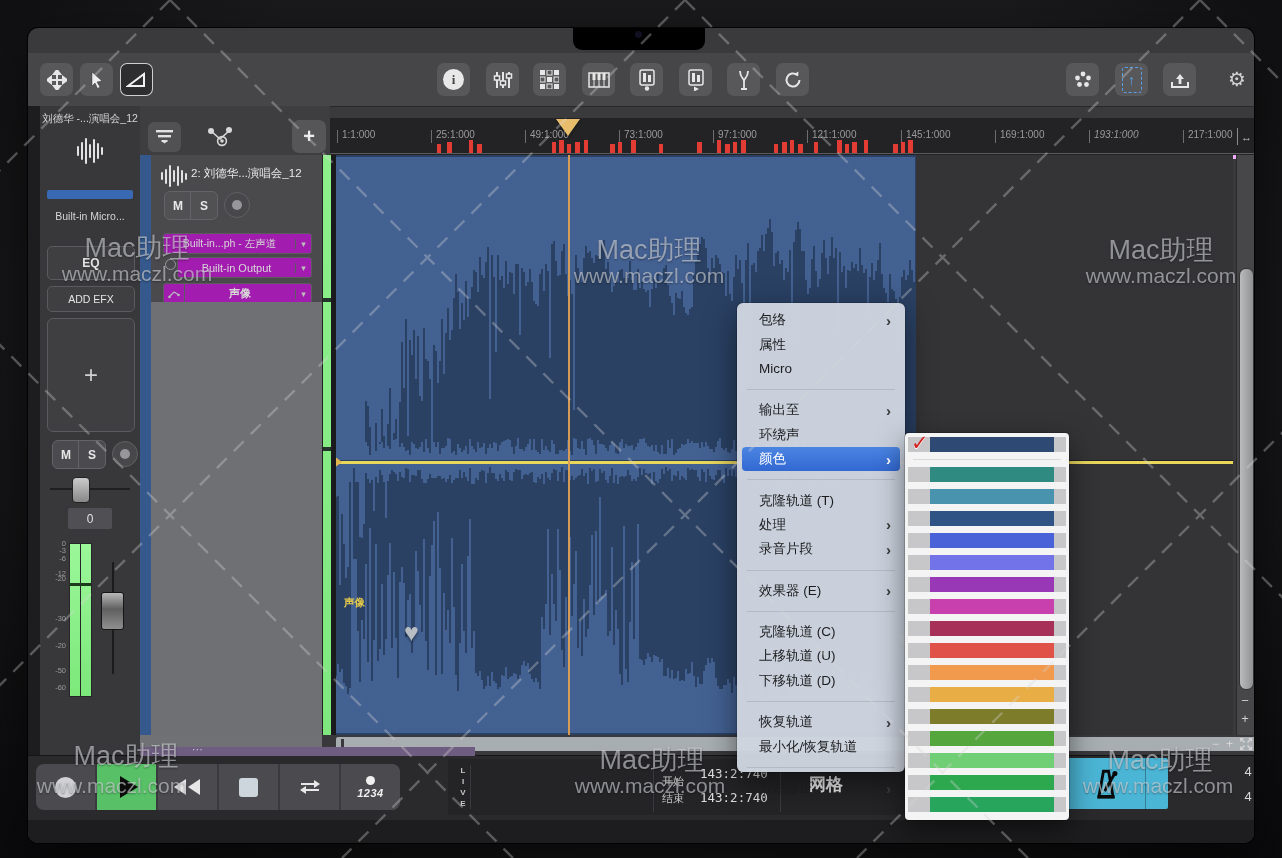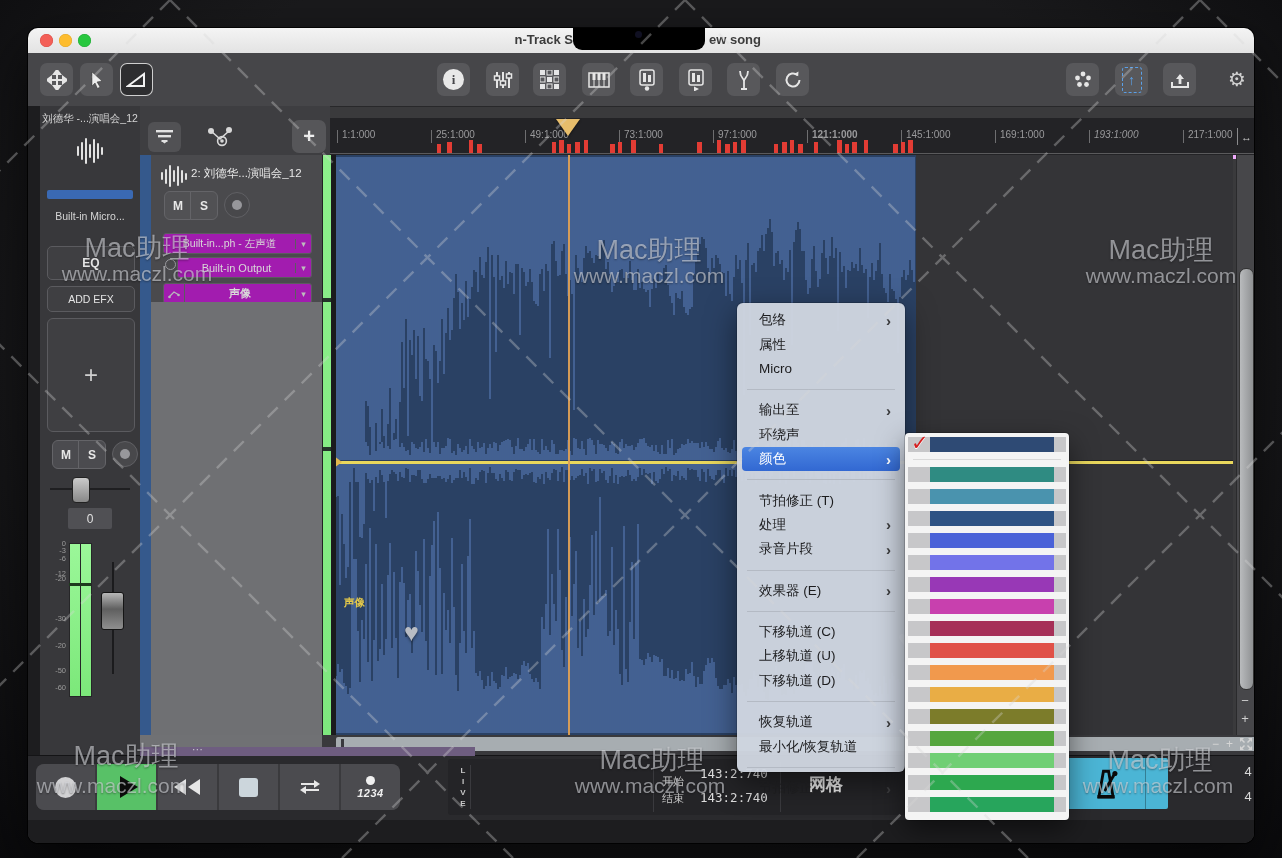--- a/index.html
+++ b/index.html
@@ -114,27 +114,20 @@
   .wm.b{font-size:27px;}
   .wm.u{font-size:21px;}
   #dashes{position:absolute;left:0;top:0;width:1282px;height:858px;z-index:99;pointer-events:none;opacity:.33;}
 </style>
 </head>
 <body>
 
 <div id="stage">
   <div id="window">
 
-    <div id="titlebar">
-      <div class="tl" style="left:12px;background:#f35f57;box-shadow:0 0 0 .5px #d94a42 inset;"></div>
-      <div class="tl" style="left:31px;background:#fdbc2e;box-shadow:0 0 0 .5px #e0a526 inset;"></div>
-      <div class="tl" style="left:50px;background:#28c73f;box-shadow:0 0 0 .5px #1fa834 inset;"></div>
-      <div class="title-txt" style="right:681px;">n-Track S</div>
-      <div class="title-txt" style="left:681px;">ew song</div>
-    </div>
     <div id="notch">
         <div class="cam"></div>
       </div>
 
     <div id="toolbar">
       <div class="tbtn" style="left:12px;">
         <svg width="20" height="20" viewBox="0 0 20 20">
             <g stroke="#e6e6e6" stroke-width="2" fill="#e6e6e6">
               <line x1="10" y1="3" x2="10" y2="17"></line>
               <line x1="3" y1="10" x2="17" y2="10"></line>
@@ -343,21 +336,21 @@
           <div class="rlab" style="left: 7px;">1:1:000</div>
           <div class="rtick" style="left: 101px;"></div>
           <div class="rlab" style="left: 101px;">25:1:000</div>
           <div class="rtick" style="left: 195px;"></div>
           <div class="rlab" style="left: 195px;">49:1:000</div>
           <div class="rtick" style="left: 289px;"></div>
           <div class="rlab" style="left: 289px;">73:1:000</div>
           <div class="rtick" style="left: 383px;"></div>
           <div class="rlab" style="left: 383px;">97:1:000</div>
           <div class="rtick" style="left: 477px;"></div>
-          <div class="rlab" style="left: 477px; font-weight: bold;">121:1:000</div>
+          <div class="rlab" style="left: 477px;">121:1:000</div>
           <div class="rtick" style="left: 571px;"></div>
           <div class="rlab" style="left: 571px;">145:1:000</div>
           <div class="rtick" style="left: 665px;"></div>
           <div class="rlab" style="left: 665px;">169:1:000</div>
           <div class="rtick" style="left: 759px;"></div>
           <div class="rlab" style="left: 759px; font-style: italic;">193:1:000</div>
           <div class="rtick" style="left: 853px;"></div>
           <div class="rlab" style="left: 853px;">217:1:000</div>
         </div>
       <div id="ruler-markers">
@@ -577,38 +570,38 @@
           </div>
           <div class="menu-item">
             <span>环绕声</span>
           </div>
           <div class="menu-item selected">
             <span>颜色</span>
             <span class="arr">›</span>
           </div>
           <div class="menu-divider"></div>
           <div class="menu-item">
-            <span>节拍修正 (T)</span>
+            <span>克隆轨道 (T)</span>
           </div>
           <div class="menu-item">
             <span>处理</span>
             <span class="arr">›</span>
           </div>
           <div class="menu-item">
             <span>录音片段</span>
             <span class="arr">›</span>
           </div>
           <div class="menu-divider"></div>
           <div class="menu-item">
             <span>效果器 (E)</span>
             <span class="arr">›</span>
           </div>
           <div class="menu-divider"></div>
           <div class="menu-item">
-            <span>下移轨道 (C)</span>
+            <span>克隆轨道 (C)</span>
           </div>
           <div class="menu-item">
             <span>上移轨道 (U)</span>
           </div>
           <div class="menu-item">
             <span>下移轨道 (D)</span>
           </div>
           <div class="menu-divider"></div>
           <div class="menu-item">
             <span>恢复轨道</span>

